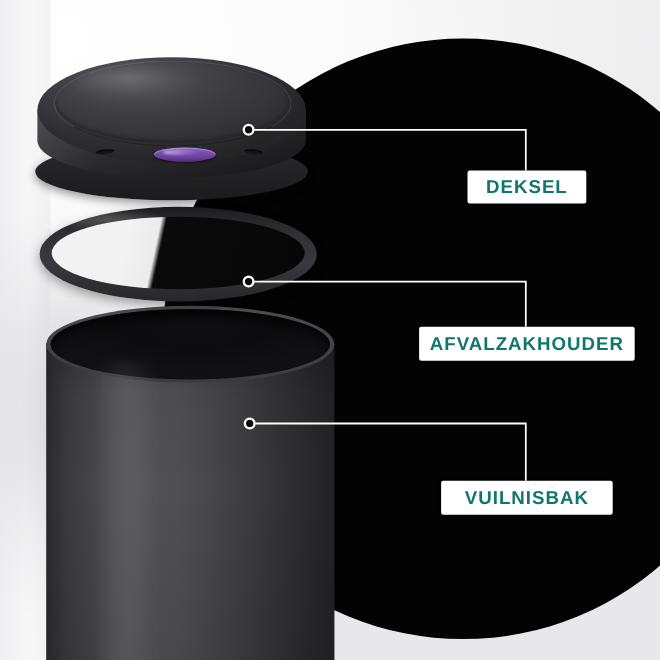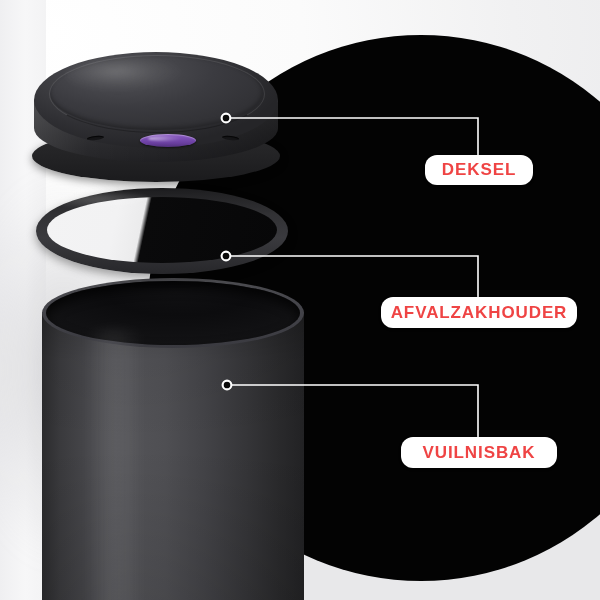--- a/index.html
+++ b/index.html
@@ -265,22 +265,22 @@
     stroke-width: 2.1;
   }
   .lead-dot-core {
     fill: #0a0a0a;
   }
 
   .tag {
     position: absolute;
     transform: translateX(-50%);
     background: #ffffff;
-    color: #ef4444;
-    border-radius: 12px;
+    color: #0f766e;
+    border-radius: 2px;
     font-weight: bold;
     letter-spacing: 0.9px;
     white-space: nowrap;
     display: flex;
     align-items: center;
     justify-content: center;
     box-shadow: 0 1px 3px rgba(0,0,0,0.30);
   }
   .tag-deksel {
     left: 479px; top: 155px;

